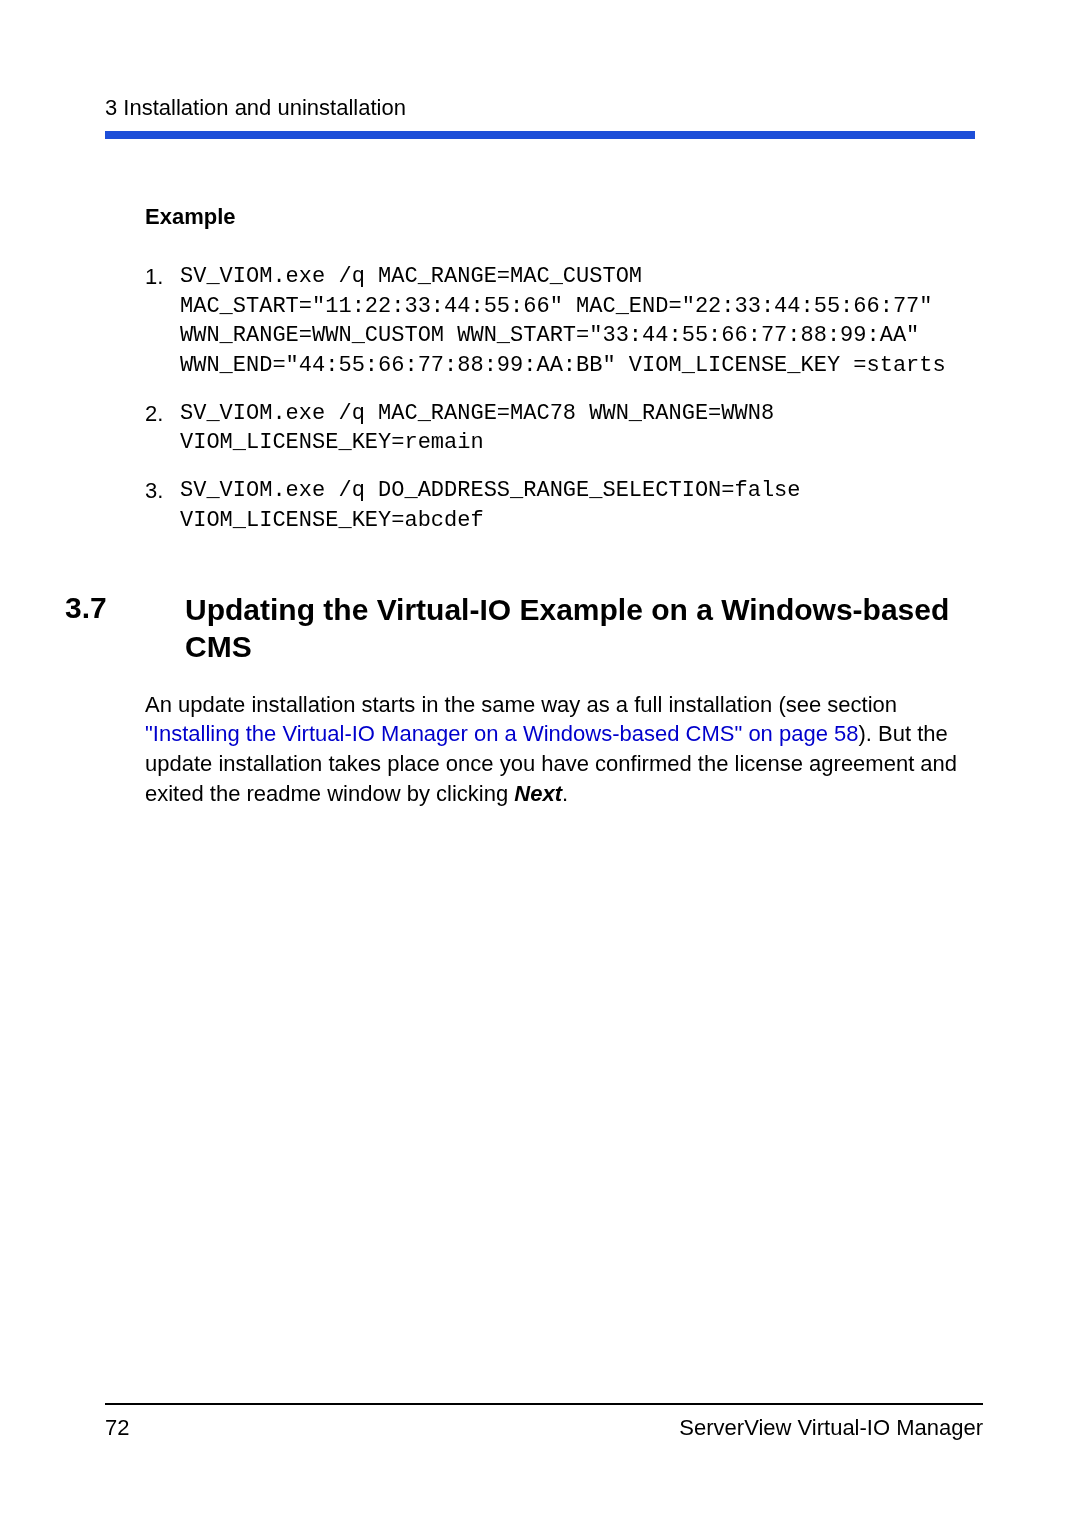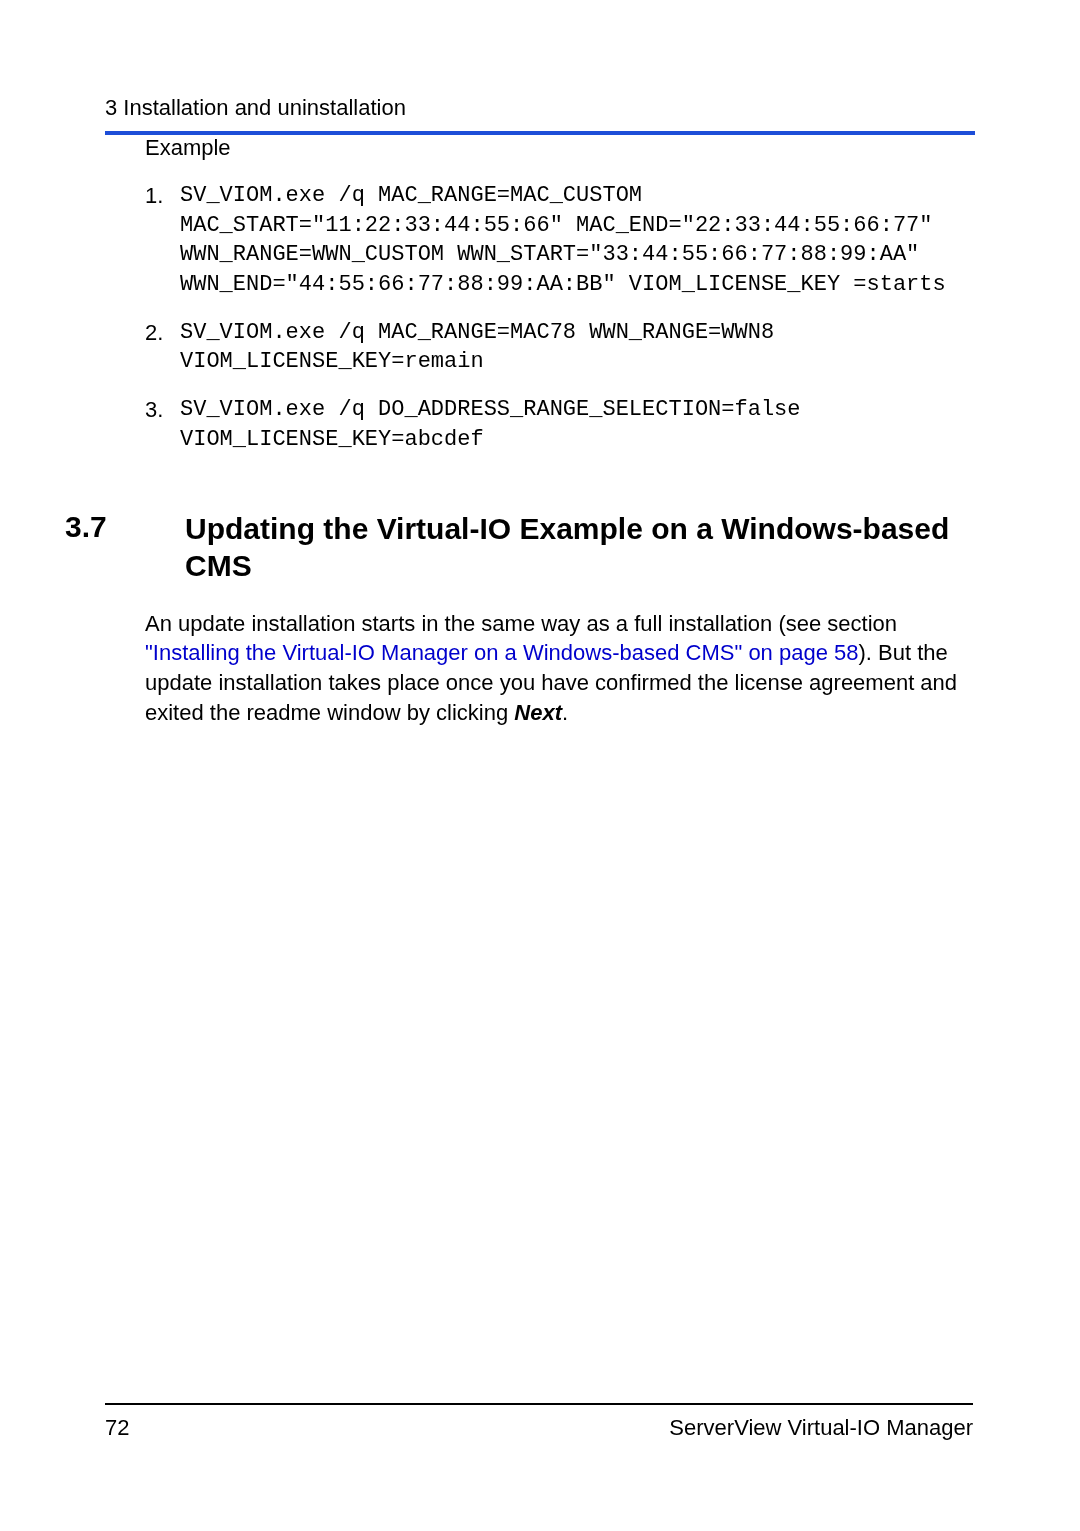--- a/index.html
+++ b/index.html
@@ -15,29 +15,30 @@
     position: relative;
     color: #000;
   }
   .page {
     padding: 95px 105px 0 105px;
   }
   .header-line {
     font-size: 22px;
     font-weight: normal;
     padding-bottom: 10px;
-    border-bottom: 4px solid #1d4ed8;
+    border-bottom: 8px solid #1d4ed8;
+    margin-bottom: 65px;
   }
   .content {
     padding-left: 40px;
   }
   .example-heading {
     font-size: 22px;
-    font-weight: normal;
-    margin-bottom: 20px;
+    font-weight: bold;
+    margin-bottom: 32px;
   }
   .numbered-list {
     list-style: none;
     counter-reset: item;
   }
   .numbered-list li {
     display: flex;
     margin-bottom: 18px;
     font-size: 22px;
     line-height: 1.35;
@@ -76,21 +77,21 @@
     color: #0000cc;
   }
   .bold {
     font-weight: bold;
     font-style: italic;
   }
   .footer {
     position: absolute;
     bottom: 90px;
     left: 105px;
-    right: 107px;
+    right: 97px;
     border-top: 2px solid #000;
     padding-top: 10px;
     display: flex;
     justify-content: space-between;
     font-size: 22px;
   }
 </style>
 </head>
 <body>
 

